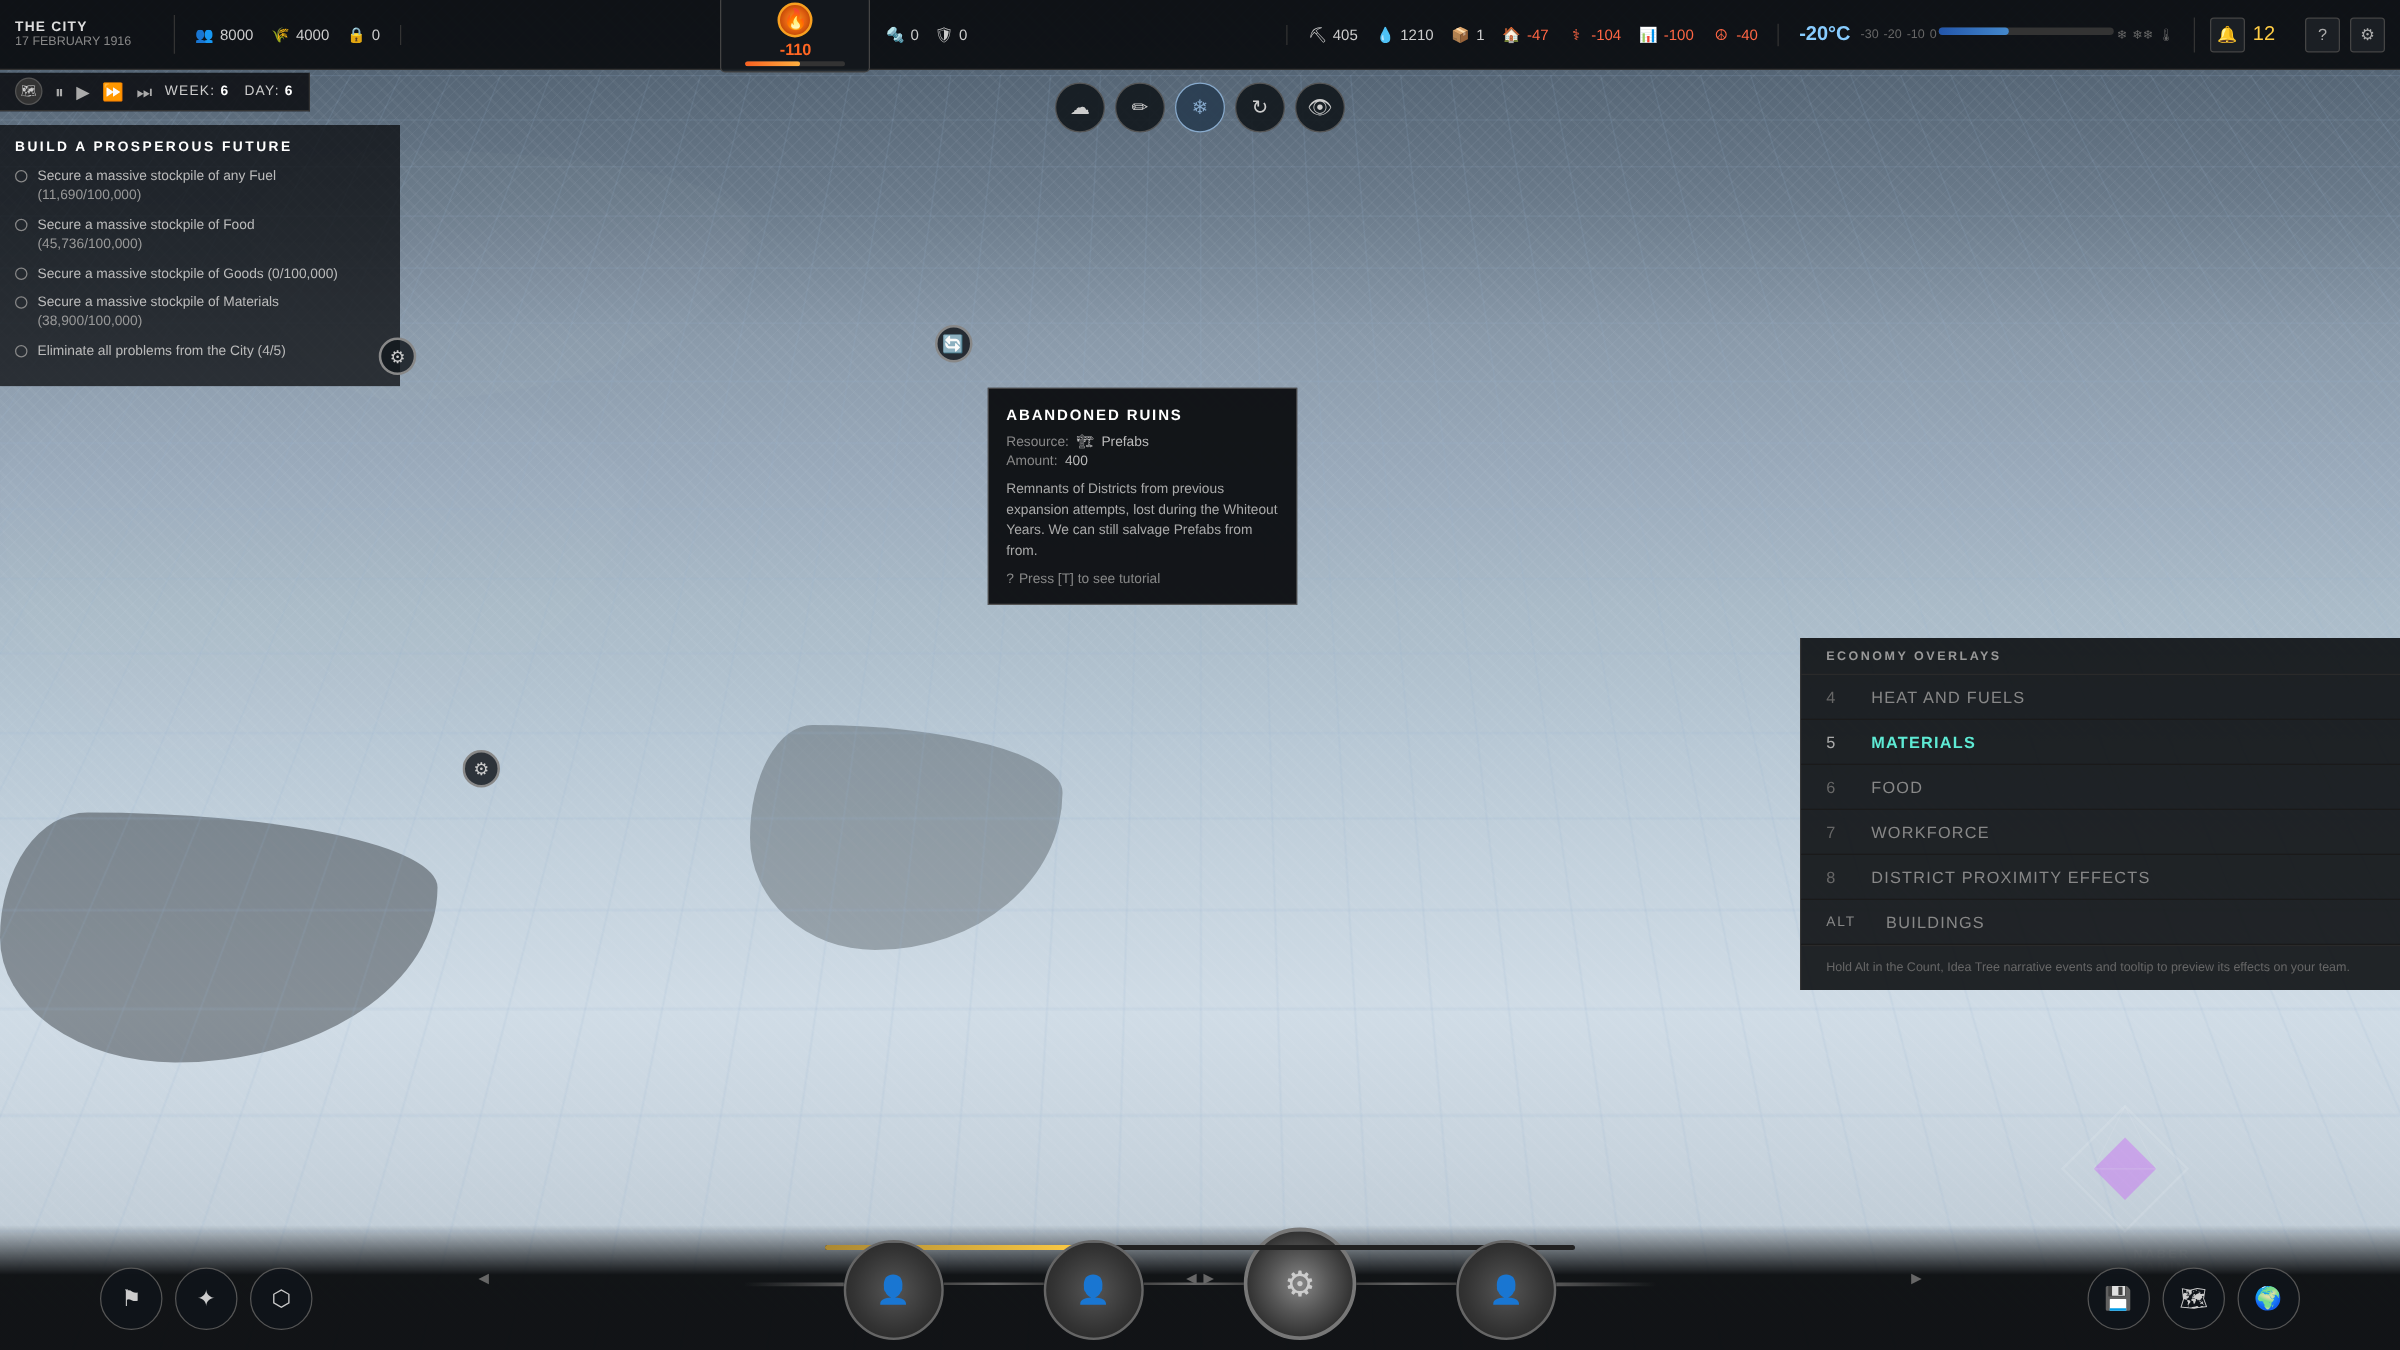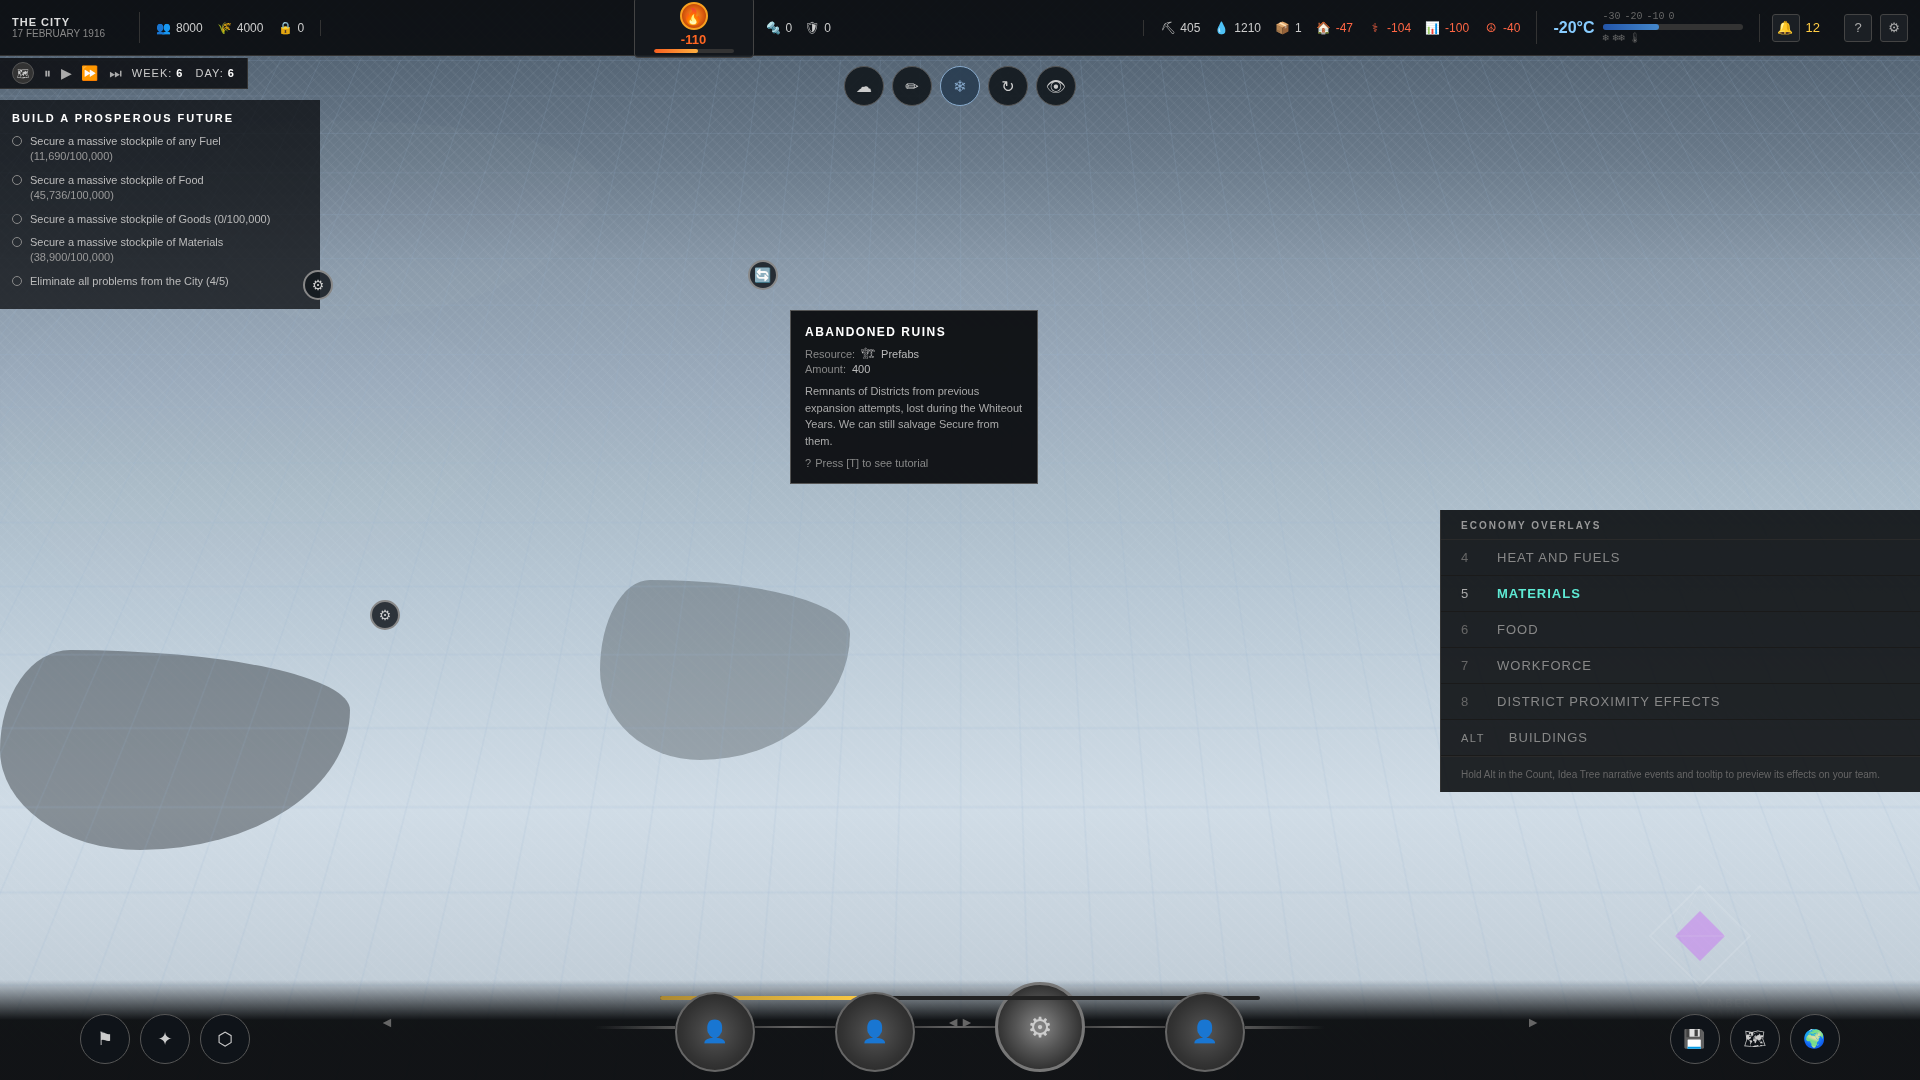--- a/index.html
+++ b/index.html
@@ -635,21 +635,21 @@
       <span>-100</span>
     </div>
     <div class="resource-item resource-negative">
       <span class="resource-icon">☮</span>
       <span>-40</span>
     </div>
   </div>
 
   <div id="temp-display">
     <span id="temp-value">-20°C</span>
-    <div style="display:flex;flex-direction:column;gap:2px;font-family:Liberation Mono, monospace;">
+    <div style="display:flex;gap:2px;">
       <div style="display:flex;gap:4px;font-size:10px;color:#666;">
         <span>-30</span>
         <span>-20</span>
         <span>-10</span>
         <span>0</span>
       </div>
       <div id="temp-bar">
         <div style="width:40%;height:100%;background:linear-gradient(90deg,#2255aa,#4488cc);border-radius:3px;"></div>
       </div>
       <div style="font-size:10px;color:#666;display:flex;gap:4px;">
@@ -657,21 +657,21 @@
         <span>❄❄</span>
         <span>🌡</span>
       </div>
     </div>
   </div>
 
   <div style="display:flex;align-items:center;gap:6px;padding:0 12px;border-left:1px solid #333;">
     <div class="hud-btn">
       <span>🔔</span>
     </div>
-    <span style="font-size:13px;color:#ffcc44;">12</span>
+    <span style="font-size:16px;color:#ffcc44;">12</span>
   </div>
 
   <div id="top-right-buttons">
     <div class="hud-btn">
       <span>?</span>
     </div>
     <div class="hud-btn">
       <span>⚙</span>
     </div>
   </div>
@@ -763,21 +763,21 @@
   <div id="tooltip-title">ABANDONED RUINS</div>
   <div class="tooltip-row">
     <span class="tooltip-label">Resource:</span>
     <span>🏗</span>
     <span>Prefabs</span>
   </div>
   <div class="tooltip-row">
     <span class="tooltip-label">Amount:</span>
     <span>400</span>
   </div>
-  <div id="tooltip-desc">Remnants of Districts from previous expansion attempts, lost during the Whiteout Years. We can still salvage Secure from them.</div>
+  <div id="tooltip-desc">Remnants of Districts from previous expansion attempts, lost during the Whiteout Years. We can still salvage Prefabs from from.</div>
   <div id="tooltip-tutorial">
     <span>?</span>
     <span>Press [T] to see tutorial</span>
   </div>
 </div>
 
 <div id="economy-panel">
   <div id="economy-title">ECONOMY OVERLAYS</div>
 
   <div class="economy-item">

